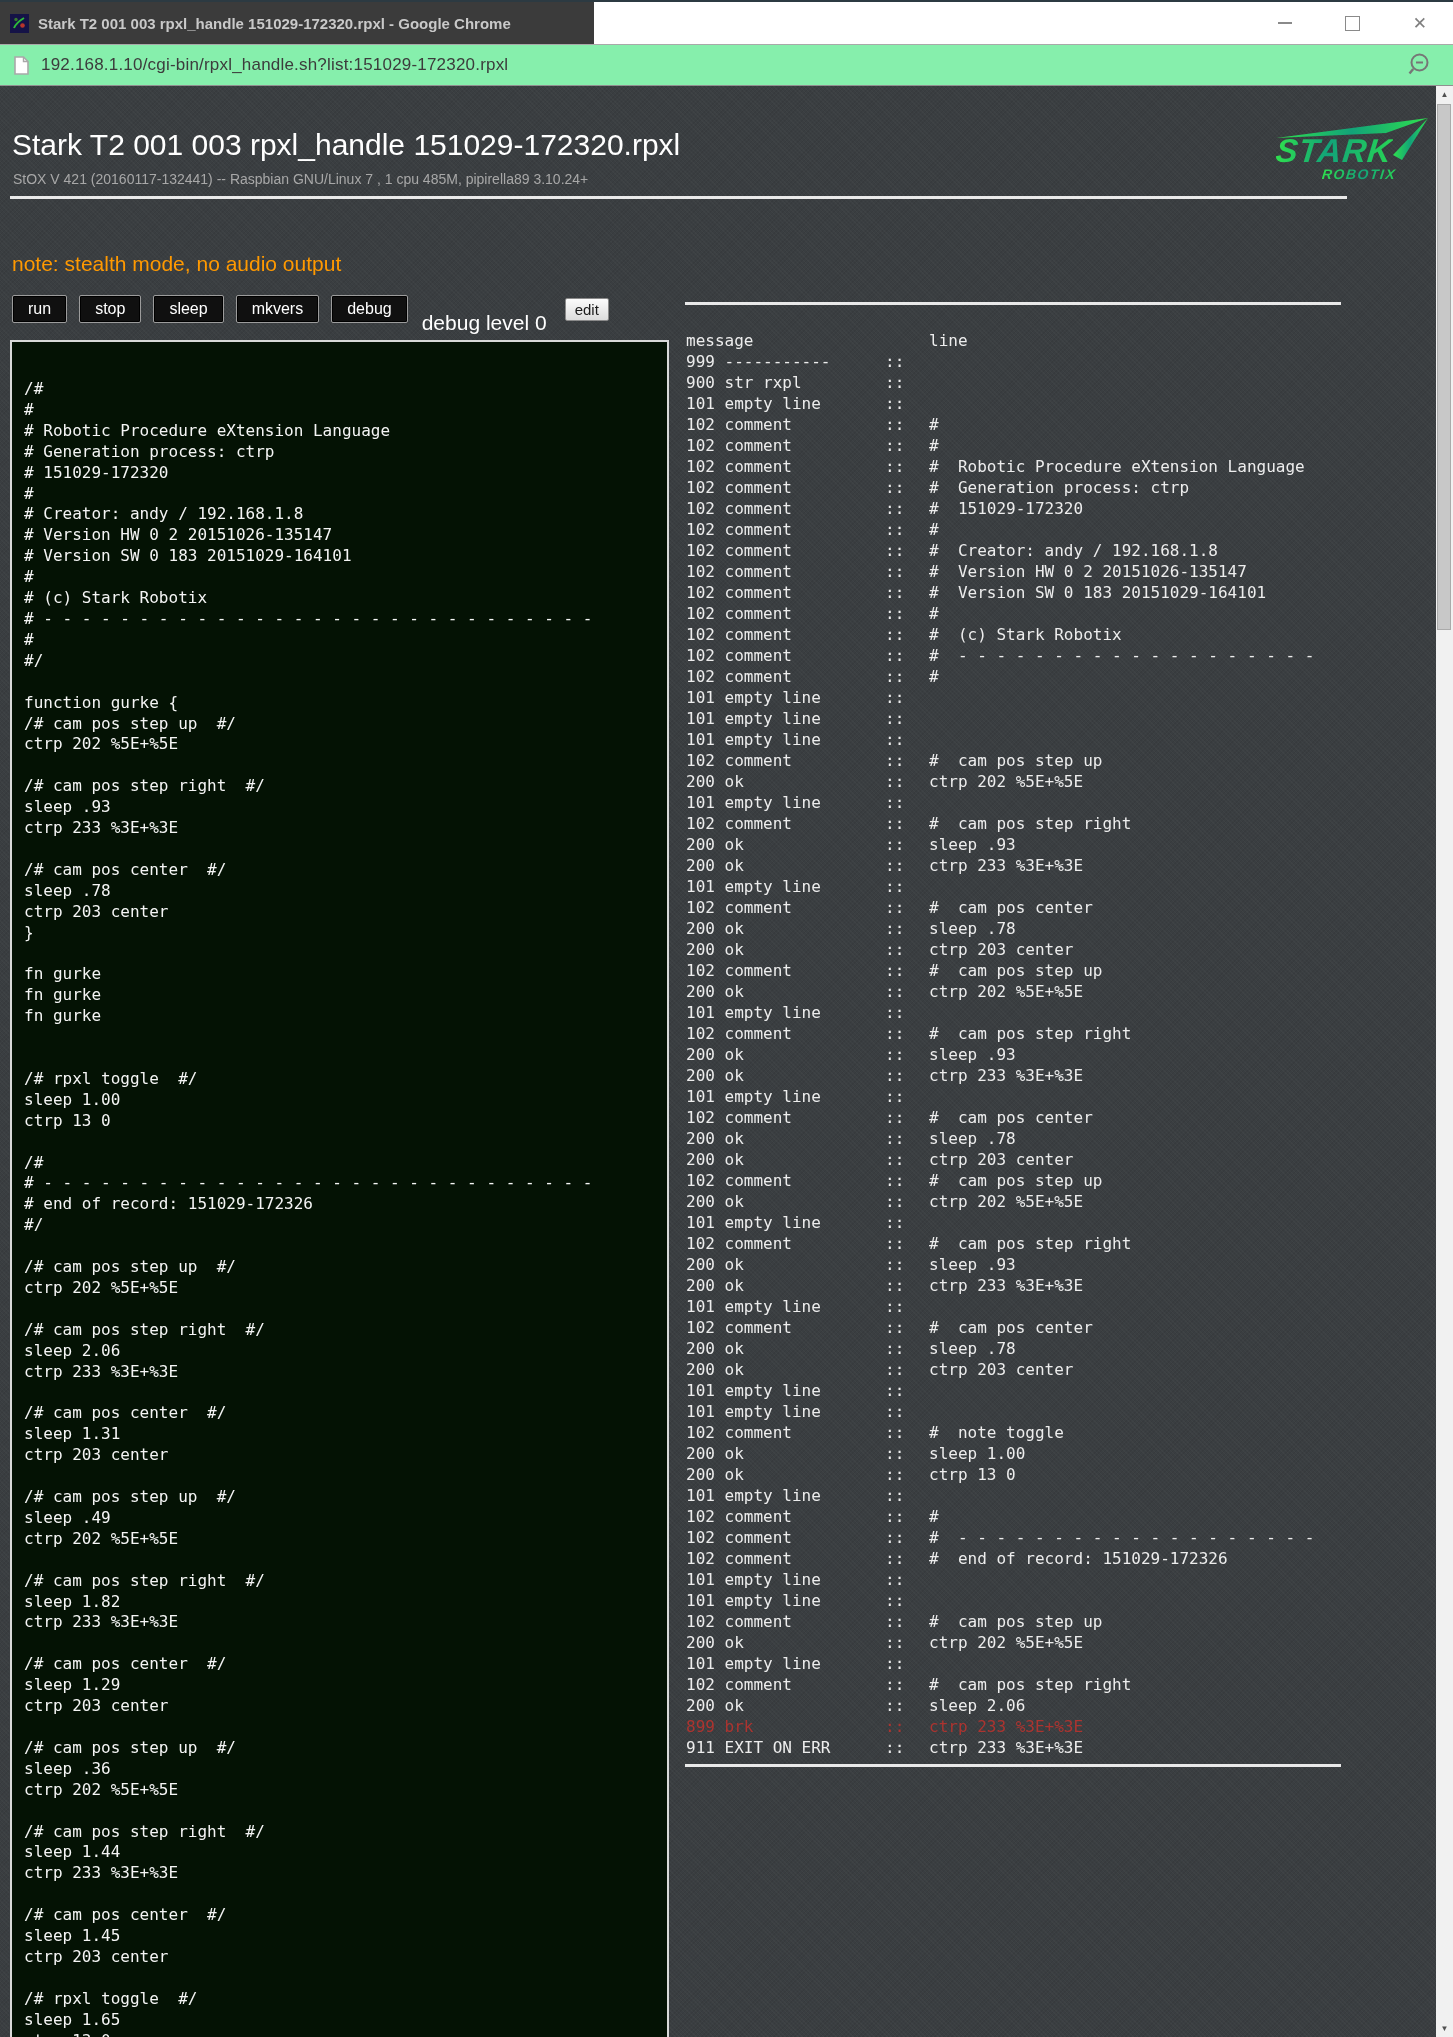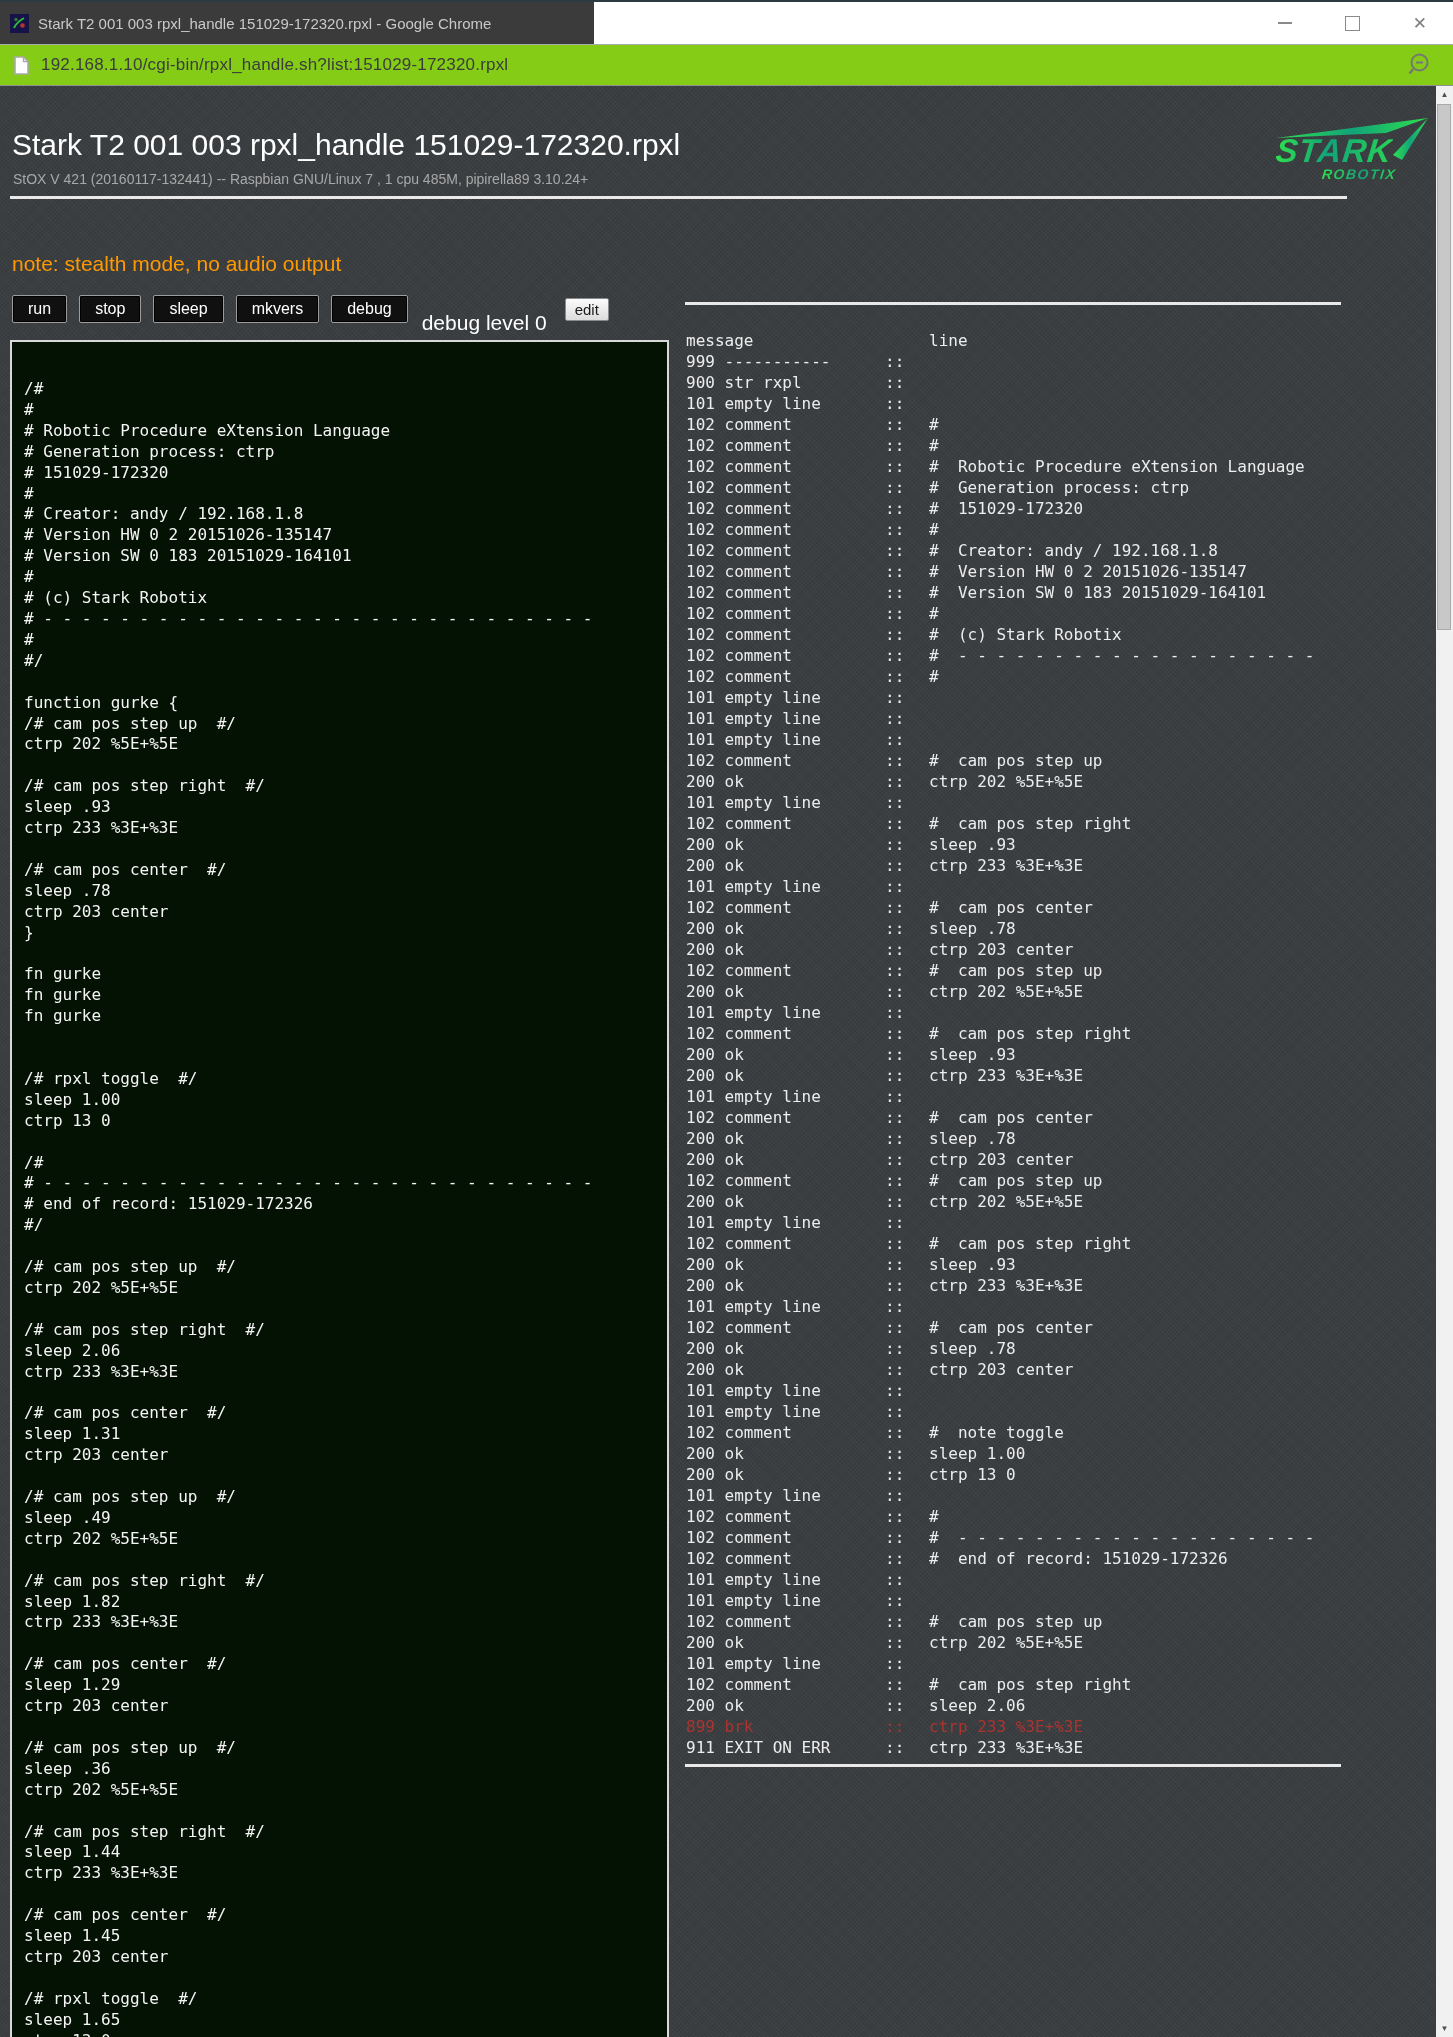--- a/index.html
+++ b/index.html
@@ -4,29 +4,29 @@
 <style>
   html,body{margin:0;padding:0;}
   body{width:1453px;height:2037px;overflow:hidden;position:relative;
        font-family:"Liberation Sans",sans-serif;background:#3a3e41;}
   .frame{position:absolute;inset:0;}
   
   .titlebar{position:absolute;left:0;top:0;width:1453px;height:45px;background:#ffffff;
             border-top:2px solid #2c3a42;box-sizing:border-box;border-bottom:1px solid #a9a9a9;}
   .titlebar-dark{position:absolute;left:0;top:0;width:594px;height:42px;background:#3b3b3b;
                  display:flex;align-items:center;padding-left:10px;box-sizing:border-box;}
-  .win-title{color:#c9c9c9;font-size:15px;margin-left:9px;white-space:nowrap;}
+  .win-title{color:#c9c9c9;font-size:15px;margin-left:9px;white-space:nowrap;font-weight:bold;}
   .win-controls{position:absolute;right:0;top:0;height:42px;display:flex;align-items:center;
                 gap:53px;padding-right:26px;}
   .wc{color:#808080;cursor:default;display:flex;align-items:center;justify-content:center;}
   .wc-min{width:14px;height:0;border-top:2px solid #8a8a8a;}
   .wc-max{width:13px;height:13px;border:1px solid #8a8a8a;}
   .wc-close{font-size:17px;line-height:1;}
   
-  .addressbar{position:absolute;left:0;top:45px;width:1453px;height:41px;background:#84cc16;
+  .addressbar{position:absolute;left:0;top:45px;width:1453px;height:41px;background:#86efac;
               border-bottom:1px solid #909090;box-sizing:border-box;display:flex;align-items:center;}
   .page-icon{margin-left:14px;display:flex;}
   .url{font-size:17px;color:#3c3c3c;margin-left:12px;letter-spacing:.2px;}
   .zoom-icon{position:absolute;right:20px;top:7px;}
   
   .content{position:absolute;left:0;top:86px;width:1453px;height:1951px;
            background-color:#3a3e41;overflow:hidden;
            background-image:
              repeating-linear-gradient(45deg, rgba(255,255,255,0.025) 0px, rgba(255,255,255,0.025) 1px, transparent 1px, transparent 3px),
              repeating-linear-gradient(135deg, rgba(0,0,0,0.06) 0px, rgba(0,0,0,0.06) 1px, transparent 1px, transparent 3px);}

